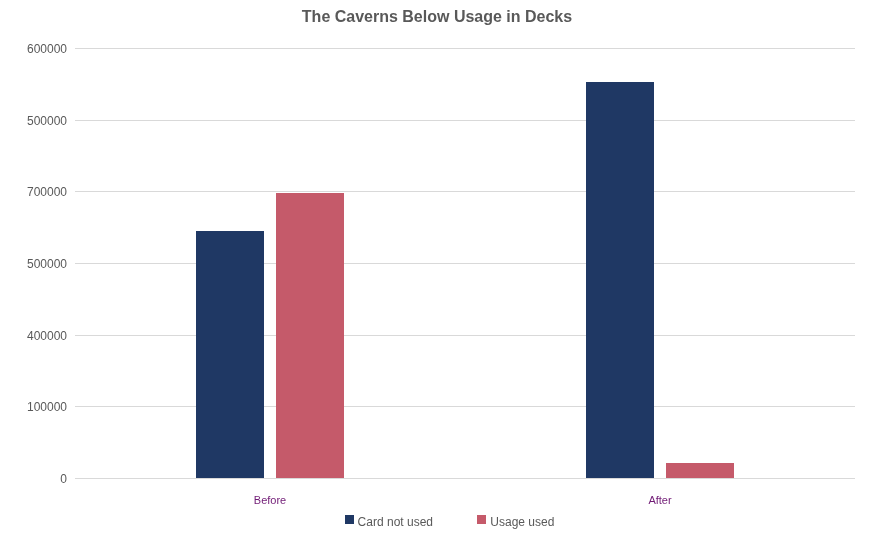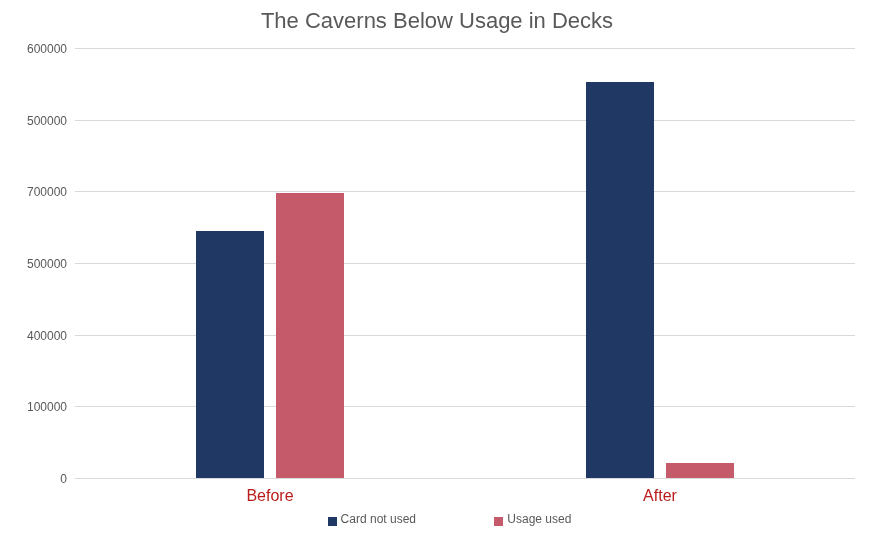--- a/index.html
+++ b/index.html
@@ -16,23 +16,23 @@
     width: 874px;
     height: 537px;
     position: relative;
   }
   .chart-title {
     position: absolute;
     top: 8px;
     left: 0;
     right: 0;
     text-align: center;
-    font-size: 22px;
+    font-size: 16px;
     color: #595959;
-    font-weight: 400;
+    font-weight: 700;
   }
   .plot-area {
     position: absolute;
     left: 75px;
     top: 48px;
     width: 780px;
     height: 430px;
   }
   .gridline {
     position: absolute;
@@ -59,39 +59,39 @@
   }
   .bar {
     position: absolute;
     bottom: 0;
   }
   .bar.navy { background: #1f3864; }
   .bar.rose { background: #c55a6a; }
   .x-tick-label {
     position: absolute;
     top: 100%;
-    margin-top: 9px;
-    font-size: 16px;
-    color: #b91c1c;
+    margin-top: 16px;
+    font-size: 11px;
+    color: #701a75;
     transform: translateX(-50%);
     white-space: nowrap;
   }
   .legend {
     position: absolute;
     bottom: 8px;
     left: 0;
     right: 0;
     text-align: center;
     font-size: 12px;
     color: #595959;
   }
   .legend-item {
     display: inline-flex;
-    align-items: flex-end;
-    margin: 0 25px;
+    align-items: flex-start;
+    margin: 0 8px;
     padding-left: 25px;
   }
   .legend-swatch {
     width: 9px;
     height: 9px;
     display: inline-block;
     margin-right: 4px;
   }
   .legend-swatch.navy { background: #1f3864; }
   .legend-swatch.rose { background: #c55a6a; }

